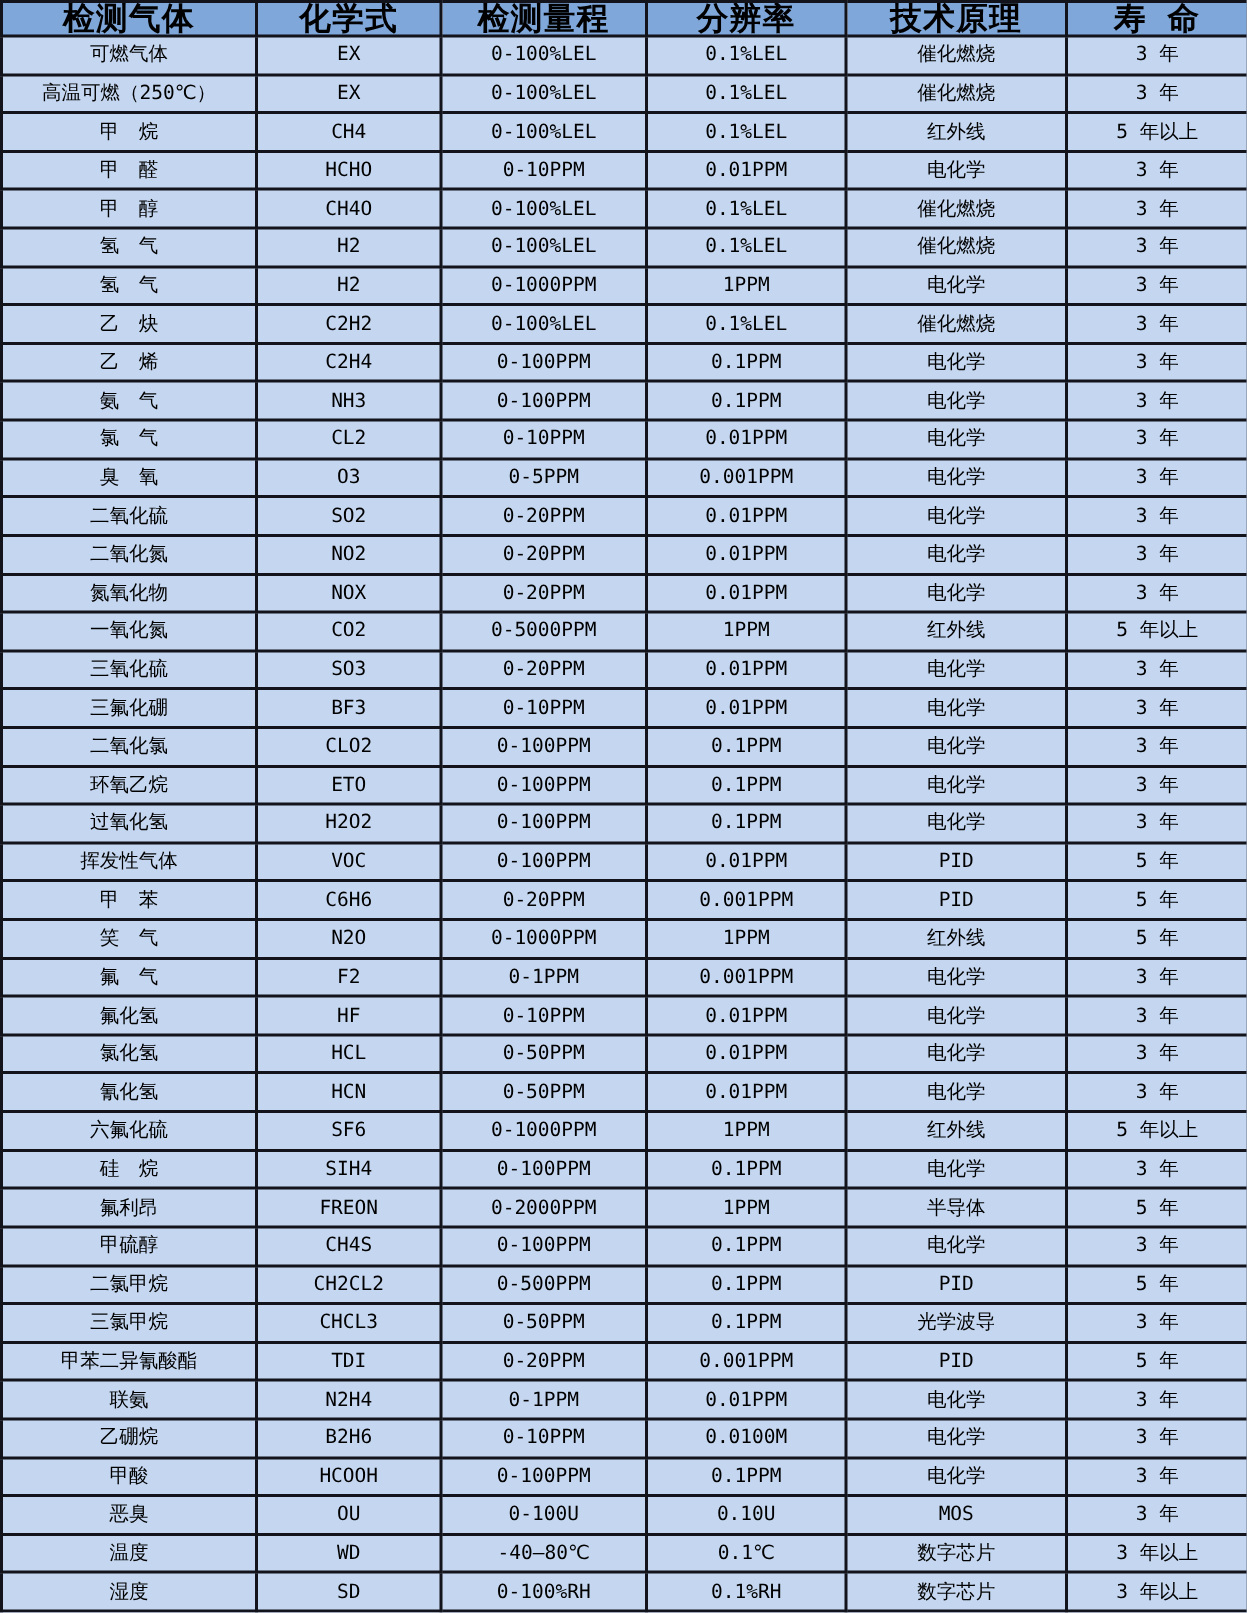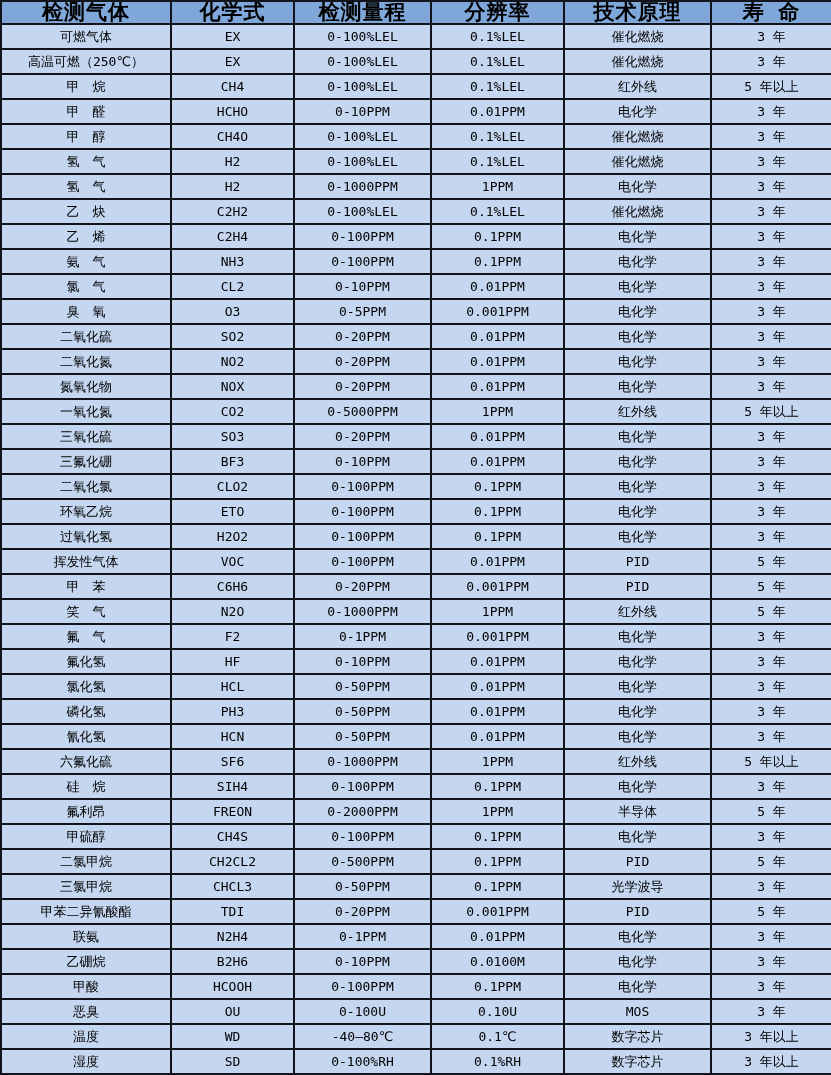--- a/index.html
+++ b/index.html
@@ -268,28 +268,20 @@
       </tr>
       <tr>
         <td class="c-name">氯化氢</td>
         <td class="c-mono">HCL</td>
         <td class="c-mono">0-50PPM</td>
         <td class="c-mono">0.01PPM</td>
         <td class="c-mono">电化学</td>
         <td class="c-mono">3 年</td>
       </tr>
       <tr>
-        <td class="c-name">磷化氢</td>
-        <td class="c-mono">PH3</td>
-        <td class="c-mono">0-50PPM</td>
-        <td class="c-mono">0.01PPM</td>
-        <td class="c-mono">电化学</td>
-        <td class="c-mono">3 年</td>
-      </tr>
-      <tr>
         <td class="c-name">氰化氢</td>
         <td class="c-mono">HCN</td>
         <td class="c-mono">0-50PPM</td>
         <td class="c-mono">0.01PPM</td>
         <td class="c-mono">电化学</td>
         <td class="c-mono">3 年</td>
       </tr>
       <tr>
         <td class="c-name">六氟化硫</td>
         <td class="c-mono">SF6</td>

